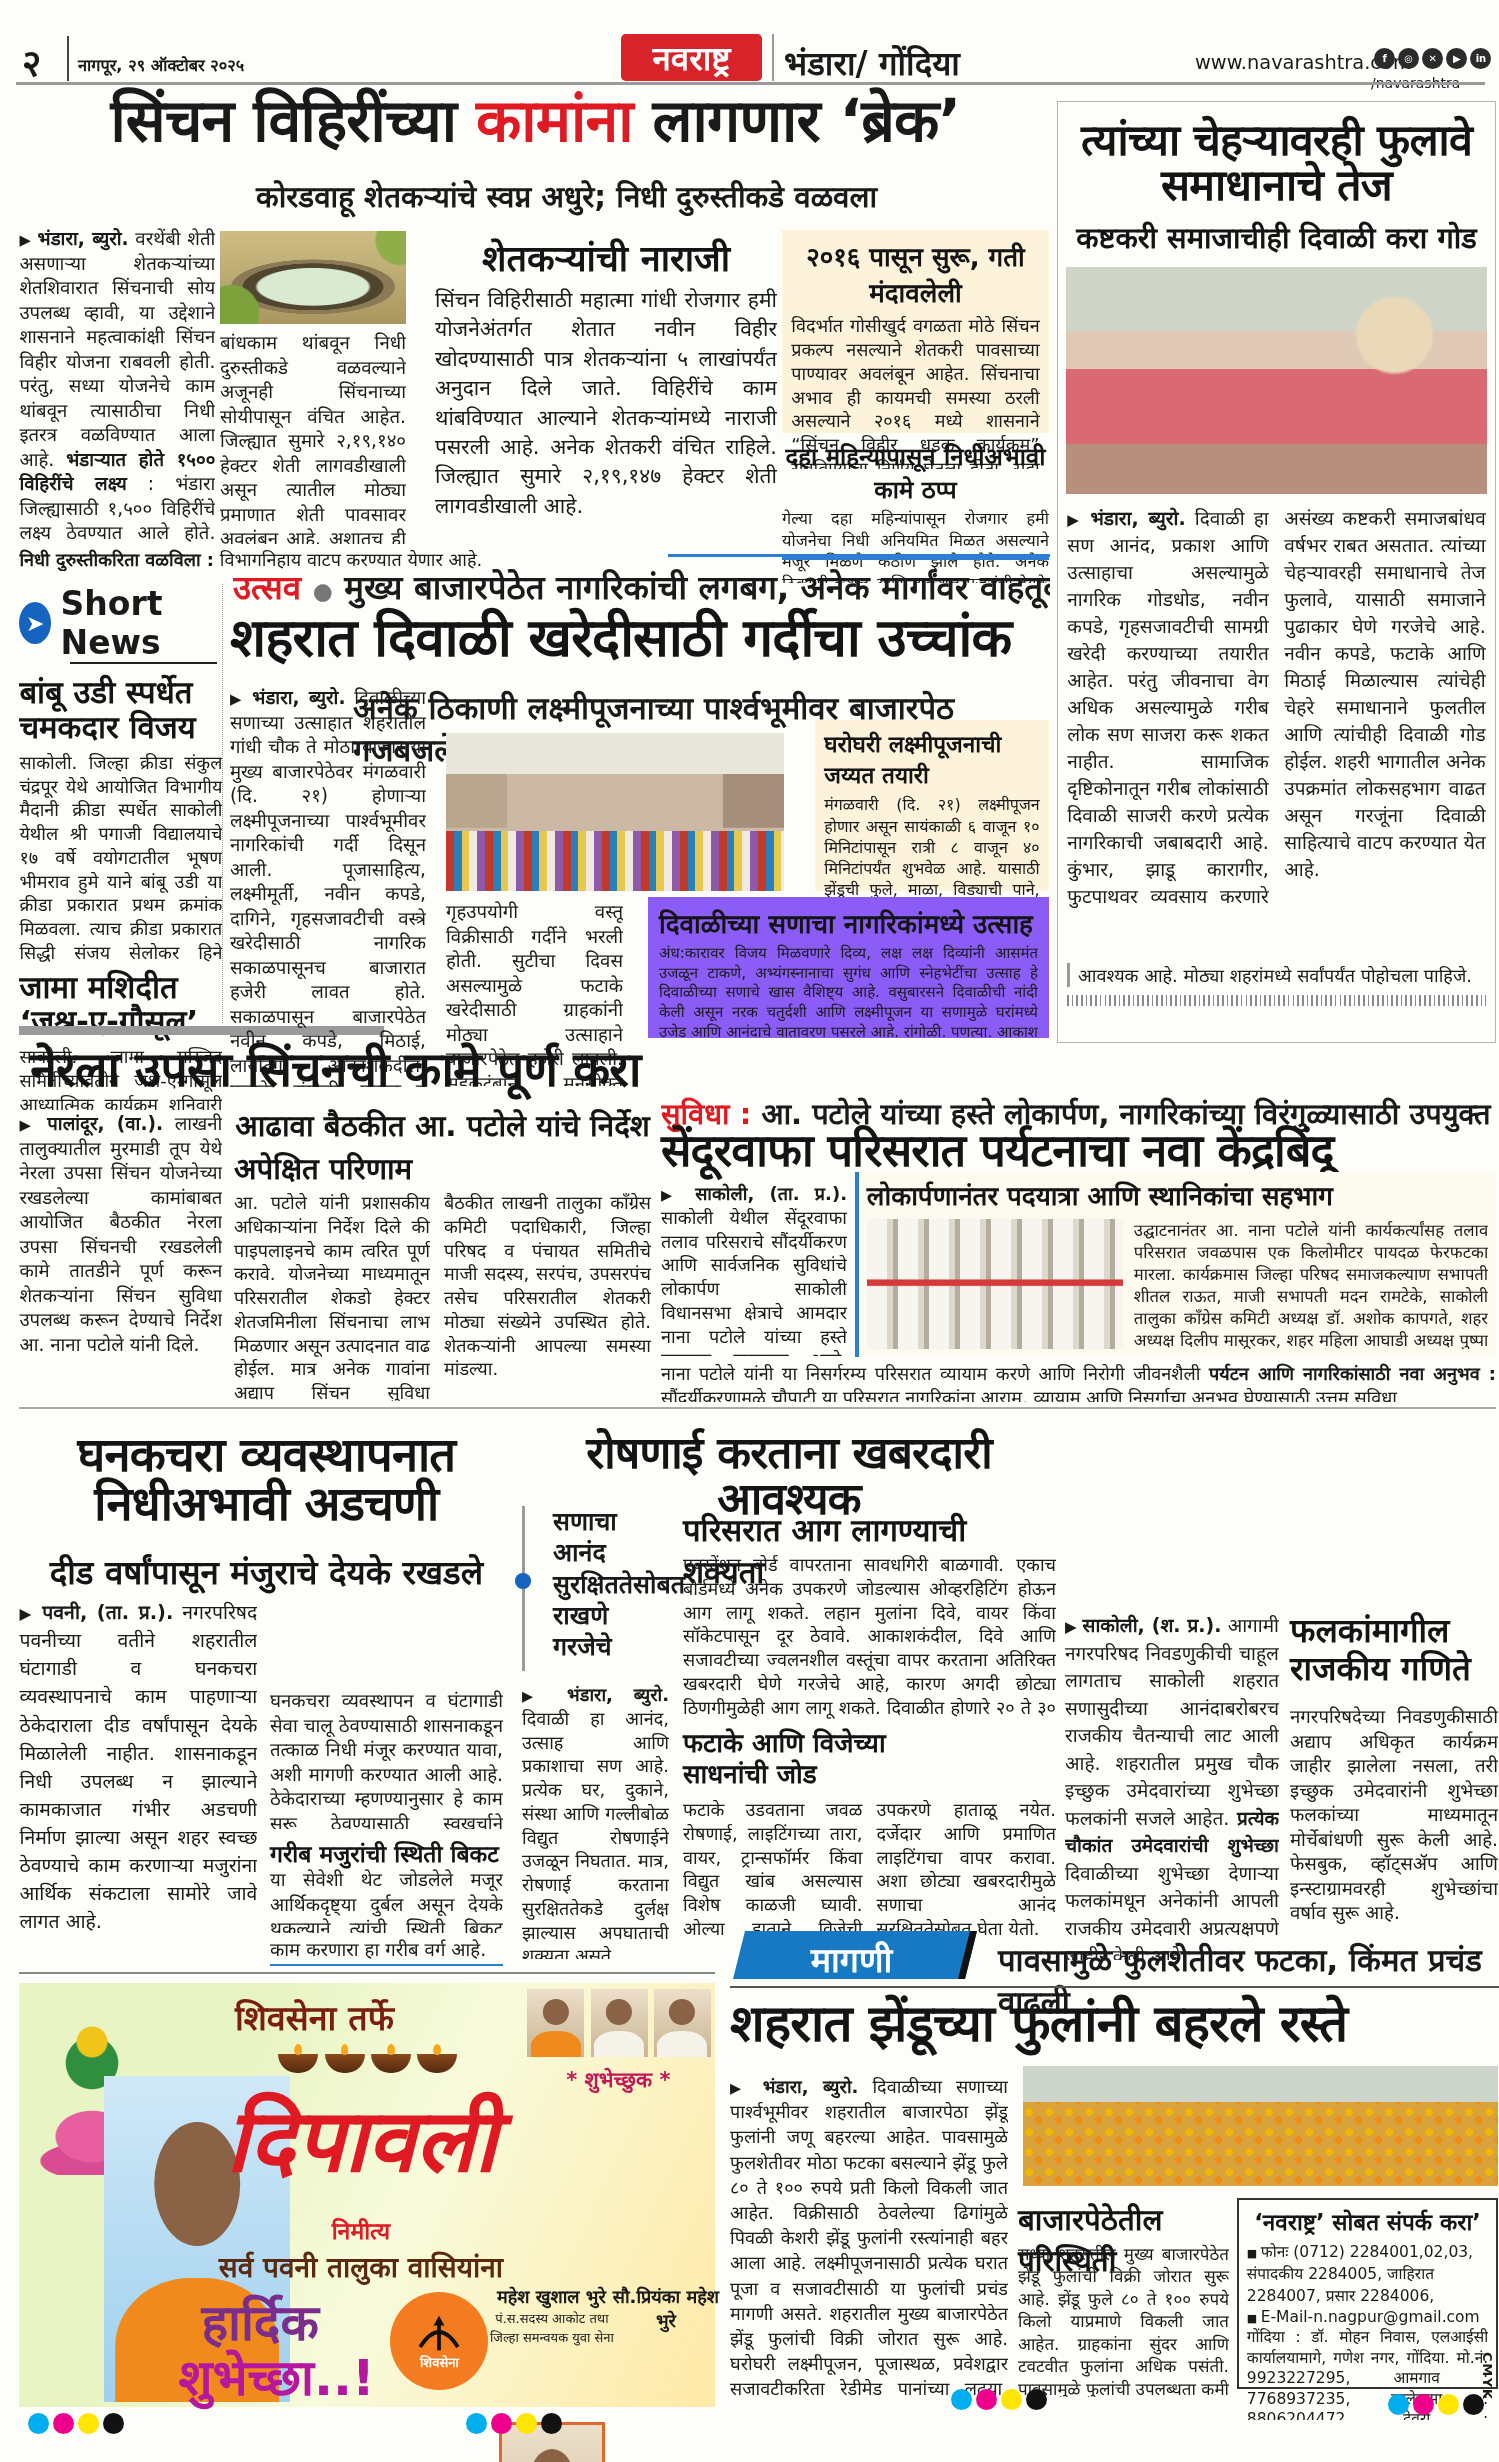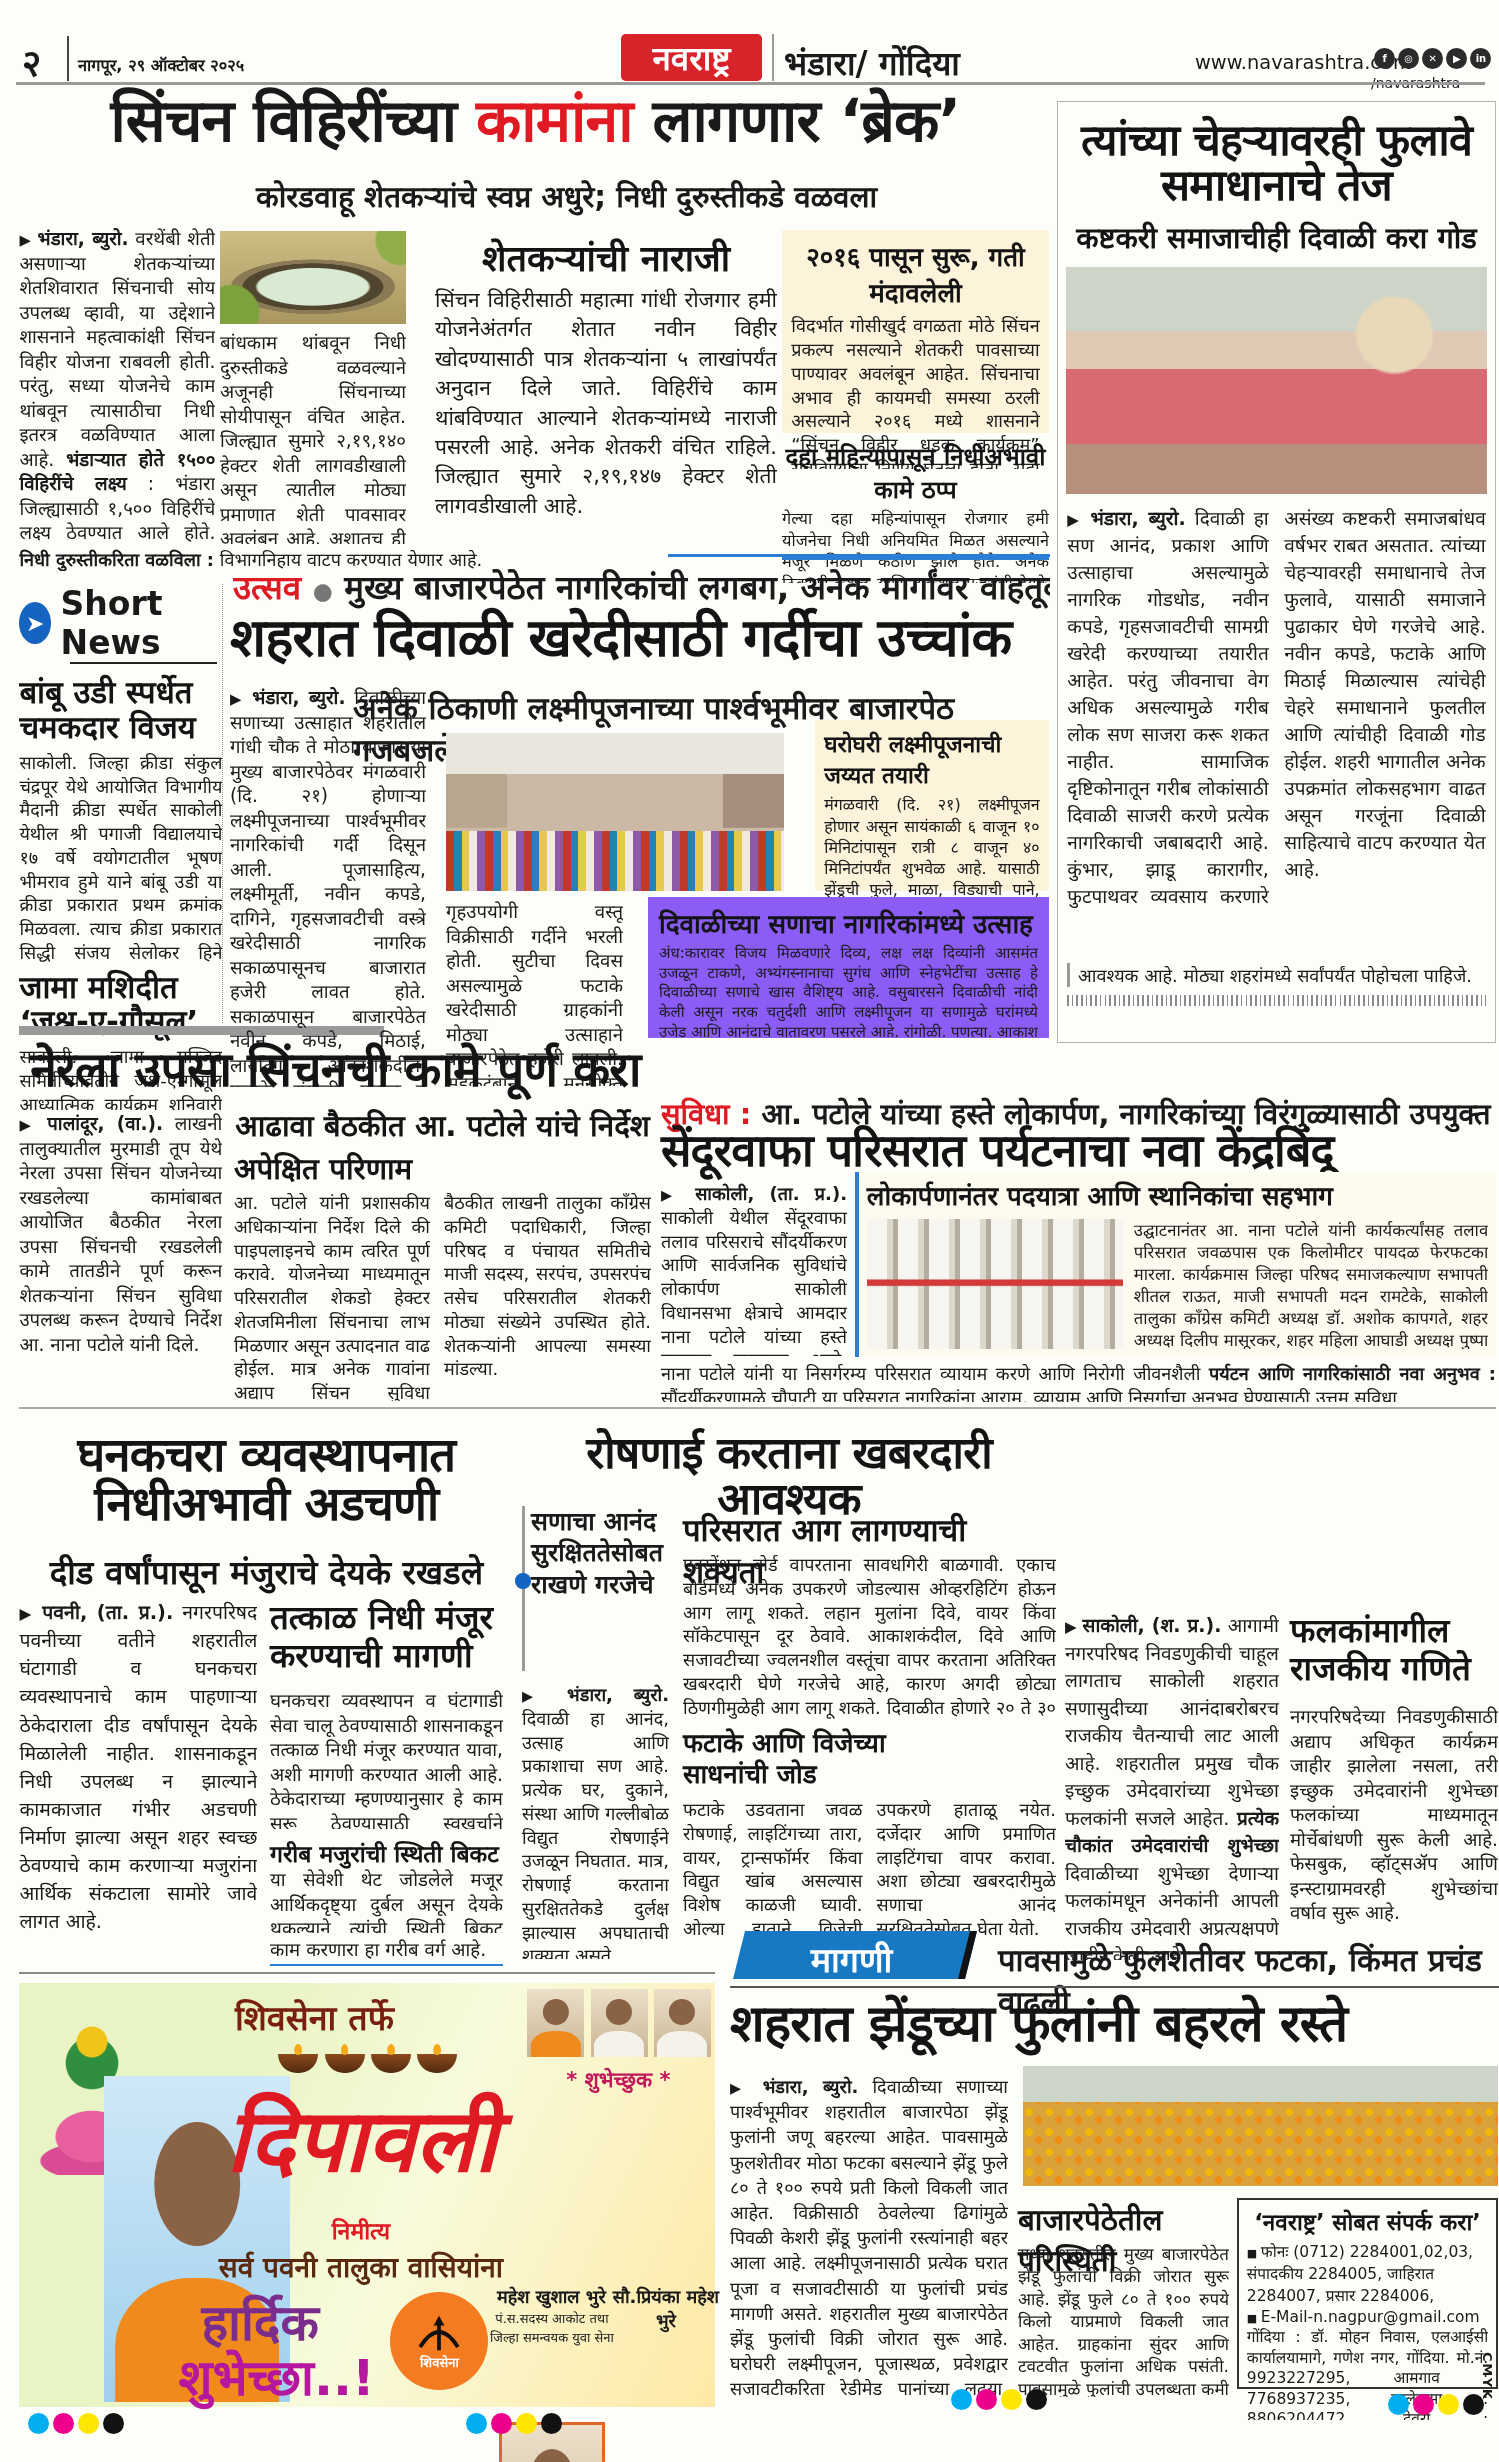--- a/index.html
+++ b/index.html
@@ -221,28 +221,27 @@
 
   <h1 class="abs hl ctr" style="left:19.4px;top:1430px;width:494px;font-size:47px;">
     <span>घनकचरा व्यवस्थापनात</span><br>
     <span>निधीअभावी अडचणी</span>
   </h1>
   <h3 class="abs ctr" style="left:19.4px;top:1549px;width:494px;font-size:33px;">दीड वर्षांपासून मंजुराचे देयके रखडले</h3>
   <div class="abs jt" style="left:19.4px;top:1599px;width:238px;height:362px;font-size:19.4px;line-height:1.45;">
     <span class="byl">पवनी, (ता. प्र.).</span>
     <span>नगरपरिषद पवनीच्या वतीने शहरातील घंटागाडी व घनकचरा व्यवस्थापनाचे काम पाहणाऱ्या ठेकेदाराला दीड वर्षांपासून देयके मिळालेली नाहीत. शासनाकडून निधी उपलब्ध न झाल्याने कामकाजात गंभीर अडचणी निर्माण झाल्या असून शहर स्वच्छ ठेवण्याचे काम करणाऱ्या मजुरांना आर्थिक संकटाला सामोरे जावे लागत आहे.</span>
   </div>
-  <h3 class="abs" style="left:270px;top:1599px;width:233px;font-size:33px;line-height:1.15;">तत्काळ निधी मंजूर करण्याची मागणी</h3>
   <div class="abs jt" style="left:270px;top:1689px;width:233px;height:140px;font-size:18.6px;">घनकचरा व्यवस्थापन व घंटागाडी सेवा चालू ठेवण्यासाठी शासनाकडून तत्काळ निधी मंजूर करण्यात यावा, अशी मागणी करण्यात आली आहे. ठेकेदाराच्या म्हणण्यानुसार हे काम सुरू ठेवण्यासाठी स्वखर्चाने व्यवस्था करावी लागली.</div>
   <h3 class="abs" style="left:270px;top:1837px;width:233px;font-size:23px;">गरीब मजुरांची स्थिती बिकट</h3>
   <div class="abs jt" style="left:270px;top:1868px;width:233px;height:65px;font-size:18.6px;">या सेवेशी थेट जोडलेले मजूर आर्थिकदृष्ट्या दुर्बल असून देयके थकल्याने त्यांची स्थिती बिकट झाली आहे.</div>
   <div class="abs" style="left:270px;top:1936px;width:233px;font-size:18.6px;border-bottom:2.3px solid #2a7fd4;padding-bottom:3.1px;">काम करणारा हा गरीब वर्ग आहे.</div>
 
   <h1 class="abs hl ctr" style="left:522px;top:1430px;width:534px;font-size:44px;">रोषणाई करताना खबरदारी आवश्यक</h1>
-  <div class="abs" style="left:522px;top:1506px;width:147px;height:165px;border-left:3.9px solid #9a9a9a;padding-left:6px;box-sizing:border-box;">
+  <div class="abs" style="left:522px;top:1506px;width:147px;height:165px;border-left:3.9px solid #9a9a9a;padding-left:28px;box-sizing:border-box;">
     <span style="position:absolute;left:-10px;top:67px;width:15.5px;height:15.5px;border-radius:50%;background:#1565c0;"></span>
     <div class="b" style="font-size:25px;line-height:1.25;">सणाचा आनंद सुरक्षिततेसोबत राखणे गरजेचे</div>
   </div>
   <div class="abs jt" style="left:522px;top:1683px;width:147px;height:276px;font-size:18px;">
     <span class="byl">भंडारा, ब्युरो.</span>
     <span>दिवाळी हा आनंद, उत्साह आणि प्रकाशाचा सण आहे. प्रत्येक घर, दुकाने, संस्था आणि गल्लीबोळ विद्युत रोषणाईने उजळून निघतात. मात्र, रोषणाई करताना सुरक्षिततेकडे दुर्लक्ष झाल्यास अपघाताची शक्यता असते.</span>
   </div>
   <h3 class="abs" style="left:683px;top:1508px;width:373px;font-size:31px;">परिसरात आग लागण्याची शक्यता</h3>
   <div class="abs jt" style="left:683px;top:1553px;width:373px;height:168px;font-size:18px;">एक्स्टेंशन बोर्ड वापरताना सावधगिरी बाळगावी. एकाच बोर्डमध्ये अनेक उपकरणे जोडल्यास ओव्हरहिटिंग होऊन आग लागू शकते. लहान मुलांना दिवे, वायर किंवा सॉकेटपासून दूर ठेवावे. आकाशकंदील, दिवे आणि सजावटीच्या ज्वलनशील वस्तूंचा वापर करताना अतिरिक्त खबरदारी घेणे गरजेचे आहे, कारण अगदी छोट्या ठिणगीमुळेही आग लागू शकते. दिवाळीत होणारे २० ते ३० टक्के अपघात विजेशी संबंधित असतात.</div>
   <h3 class="abs" style="left:683px;top:1728px;width:217px;font-size:26px;line-height:1.2;">फटाके आणि विजेच्या साधनांची जोड</h3>

